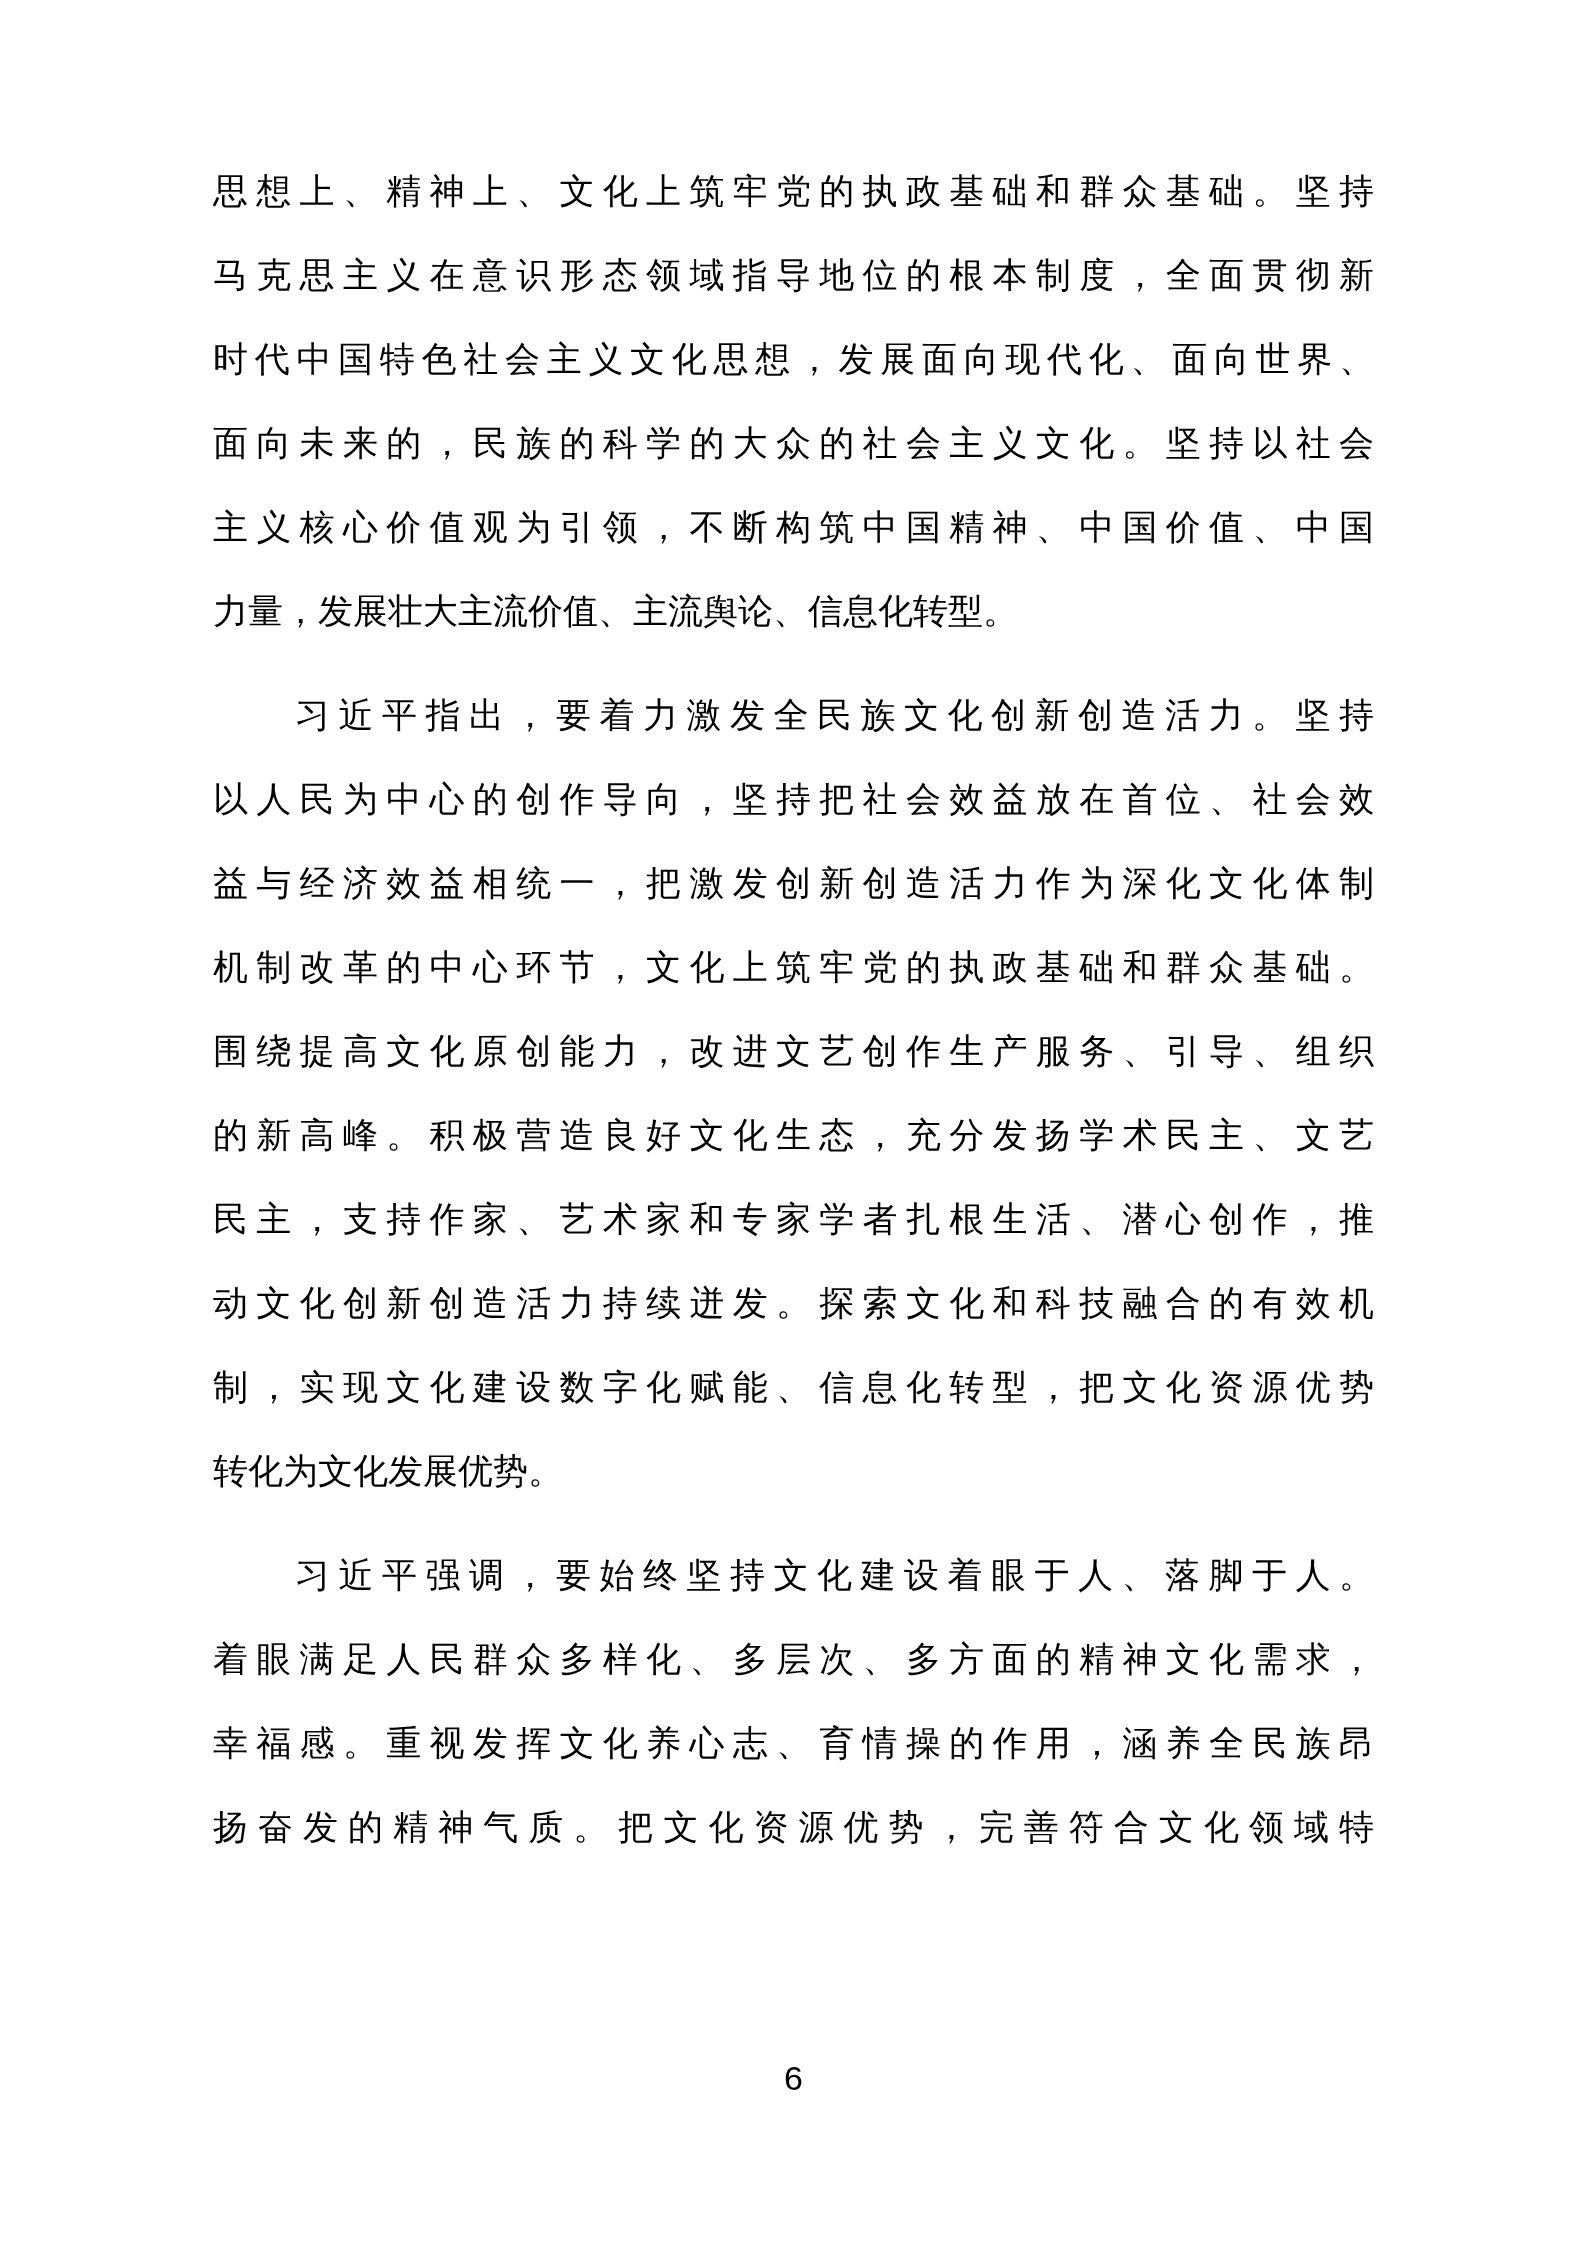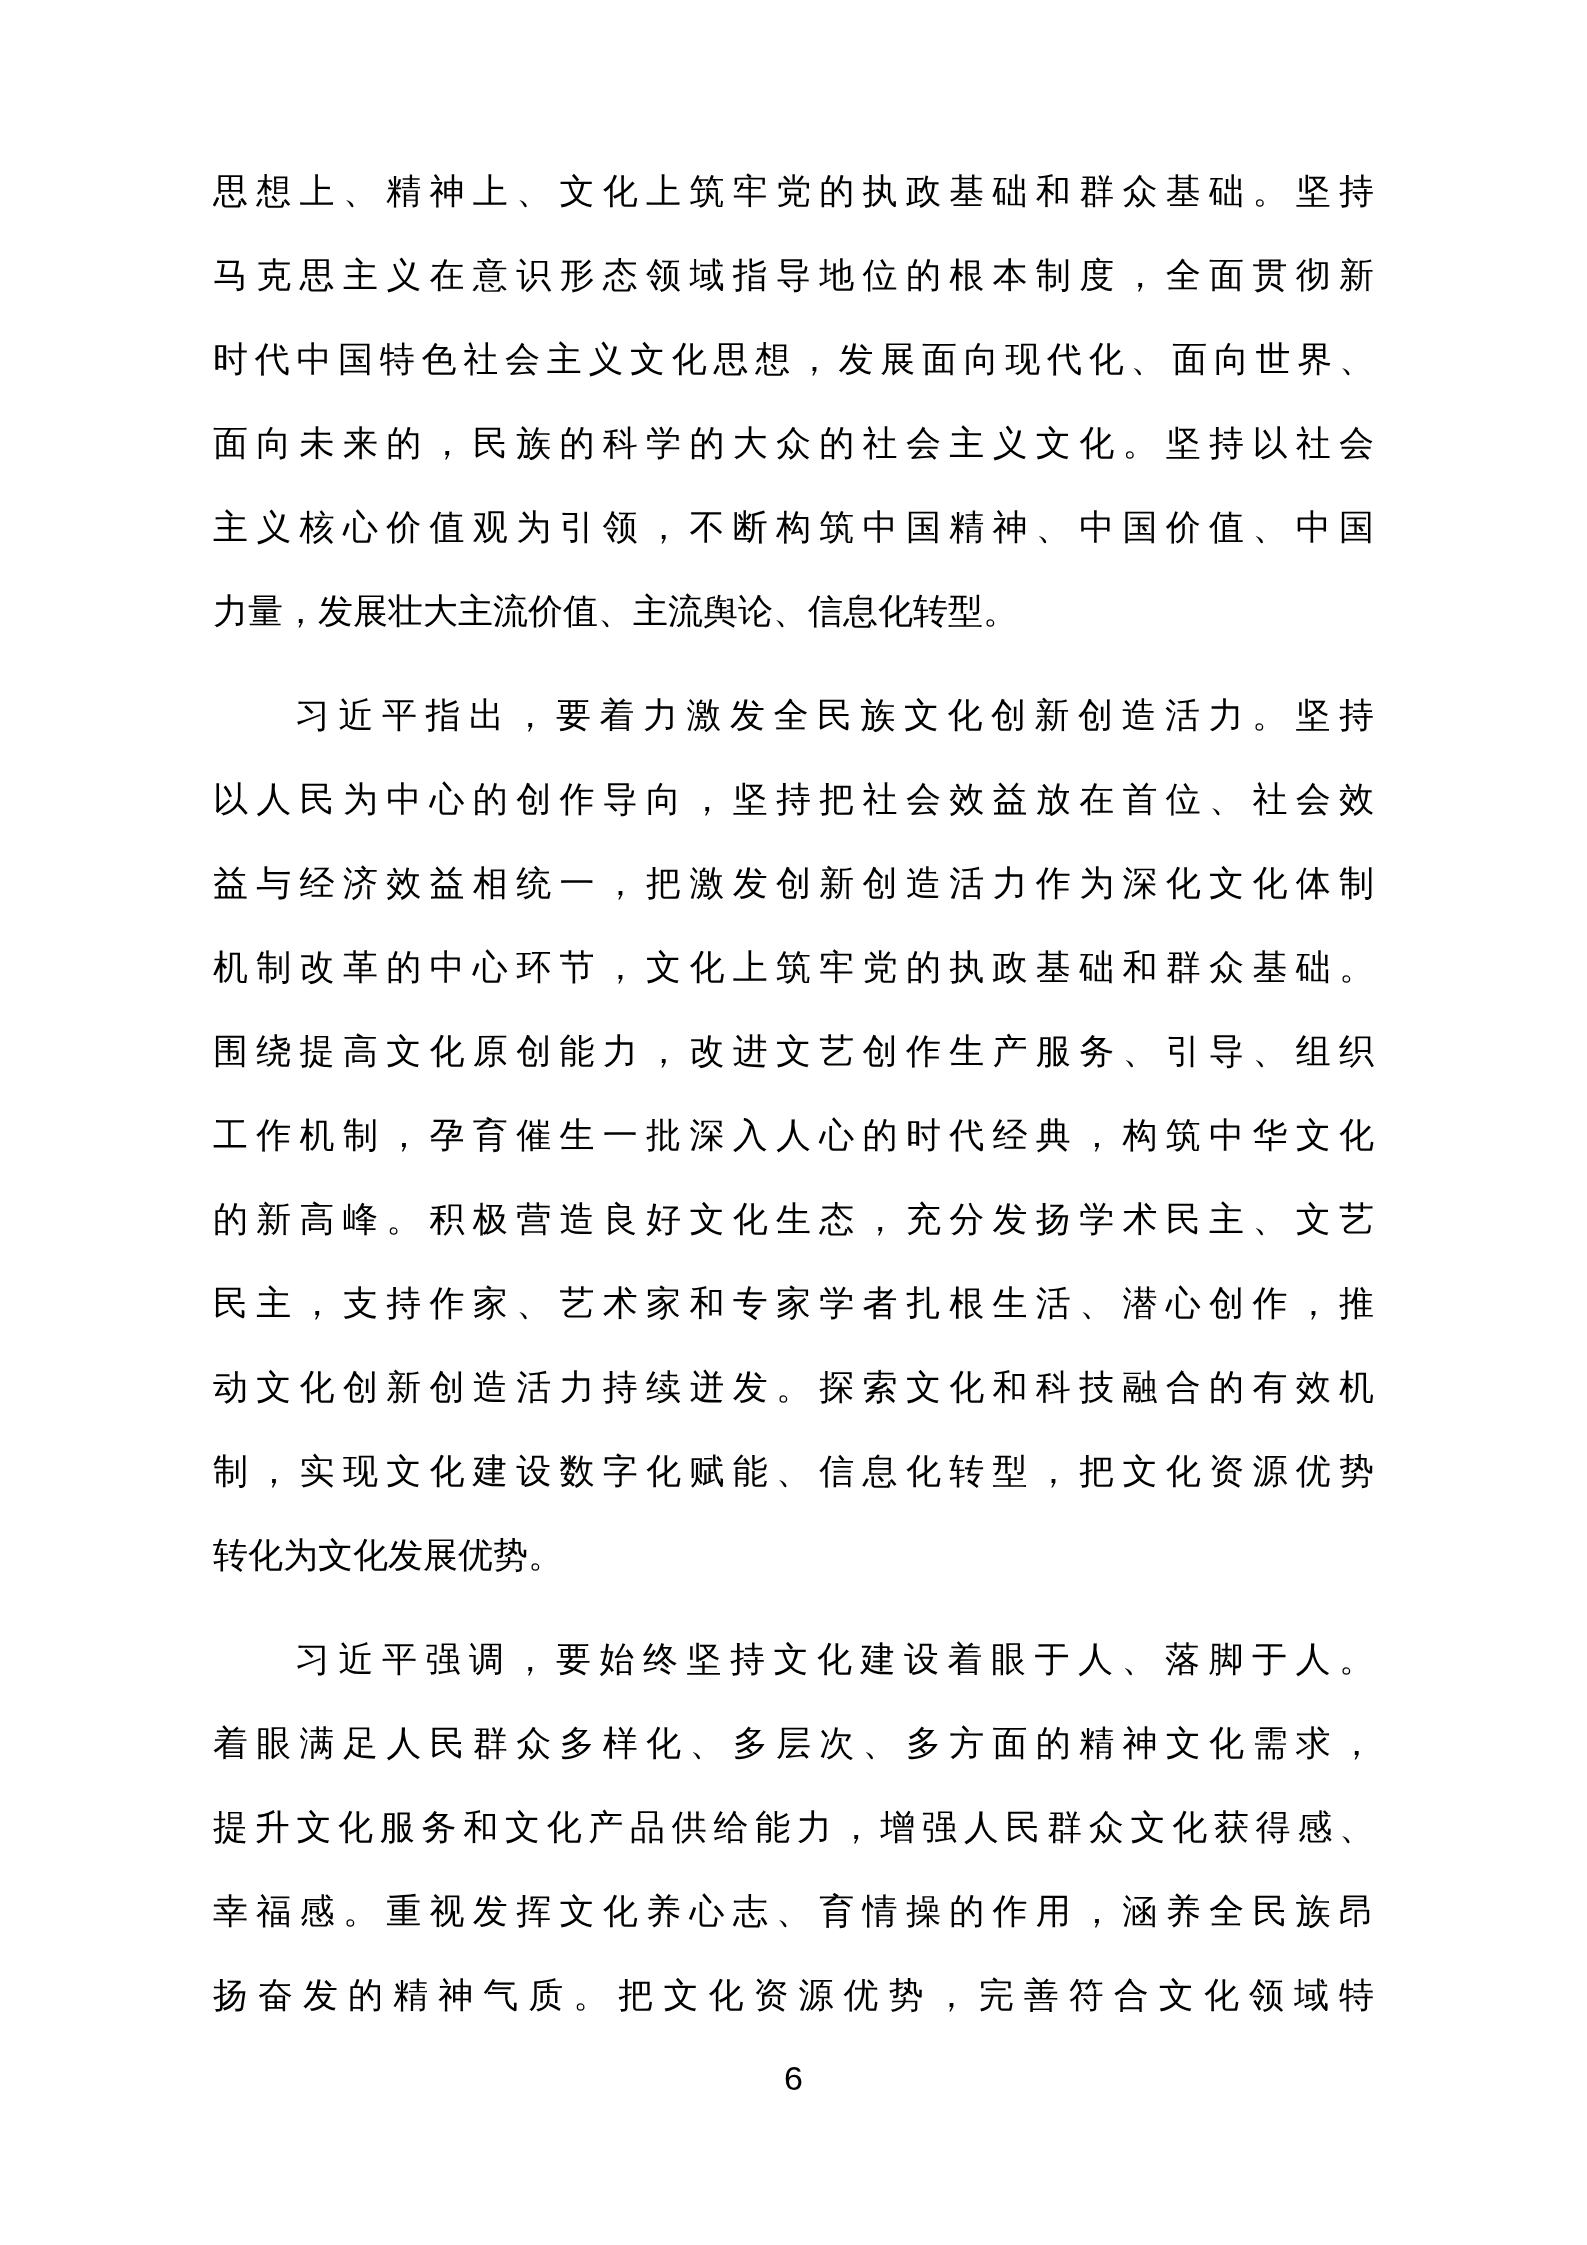--- a/index.html
+++ b/index.html
@@ -79,32 +79,30 @@
       <div class="line">主义核心价值观为引领，不断构筑中国精神、中国价值、中国</div>
       <div class="line end">力量，发展壮大主流价值、主流舆论、信息化转型。</div>
     </div>
 
     <div class="para">
       <div class="line indent">习近平指出，要着力激发全民族文化创新创造活力。坚持</div>
       <div class="line">以人民为中心的创作导向，坚持把社会效益放在首位、社会效</div>
       <div class="line">益与经济效益相统一，把激发创新创造活力作为深化文化体制</div>
       <div class="line">机制改革的中心环节，文化上筑牢党的执政基础和群众基础。</div>
       <div class="line">围绕提高文化原创能力，改进文艺创作生产服务、引导、组织</div>
-      <div class="line">工作机制，孕育催生一批深入人心的时代经典，构筑中华文化</div>
       <div class="line">的新高峰。积极营造良好文化生态，充分发扬学术民主、文艺</div>
       <div class="line">民主，支持作家、艺术家和专家学者扎根生活、潜心创作，推</div>
       <div class="line">动文化创新创造活力持续迸发。探索文化和科技融合的有效机</div>
       <div class="line">制，实现文化建设数字化赋能、信息化转型，把文化资源优势</div>
       <div class="line end">转化为文化发展优势。</div>
     </div>
 
     <div class="para">
       <div class="line indent">习近平强调，要始终坚持文化建设着眼于人、落脚于人。</div>
       <div class="line">着眼满足人民群众多样化、多层次、多方面的精神文化需求，</div>
-      <div class="line">提升文化服务和文化产品供给能力，增强人民群众文化获得感、</div>
       <div class="line">幸福感。重视发挥文化养心志、育情操的作用，涵养全民族昂</div>
       <div class="line">扬奋发的精神气质。把文化资源优势，完善符合文化领域特</div>
     </div>
 
   </div>
 
   <div class="page-num">6</div>
 
 </div>
 

